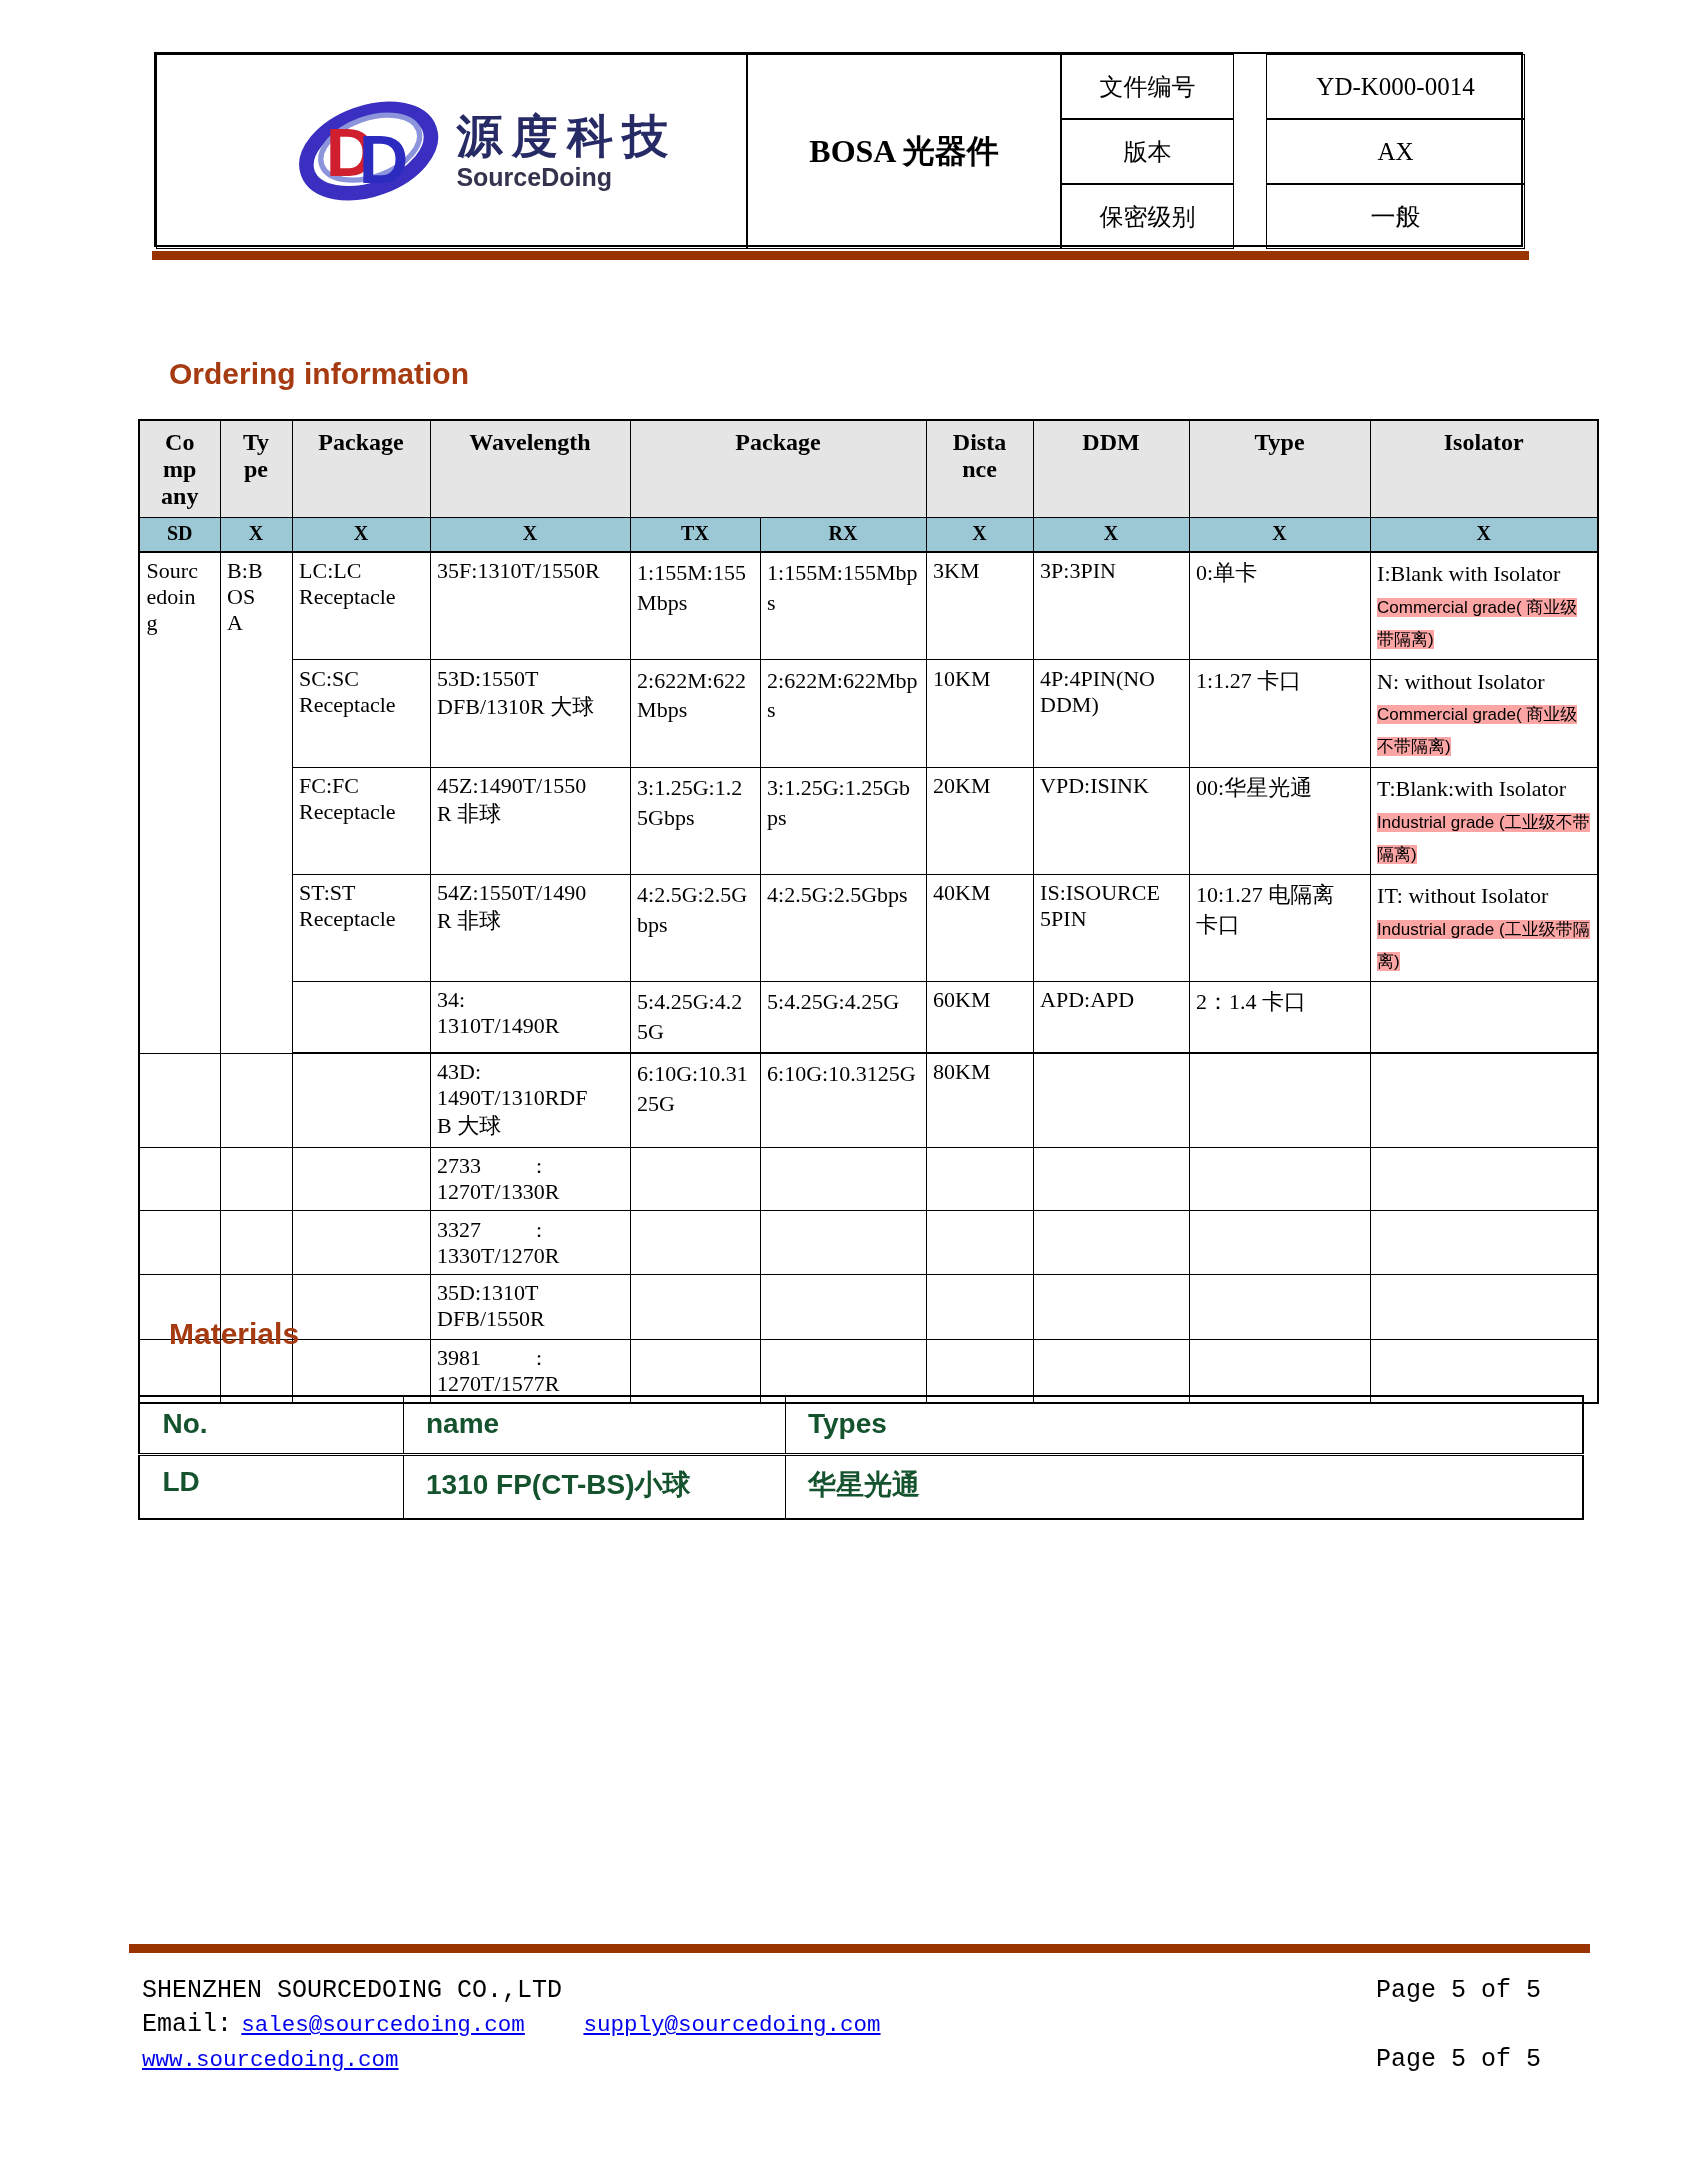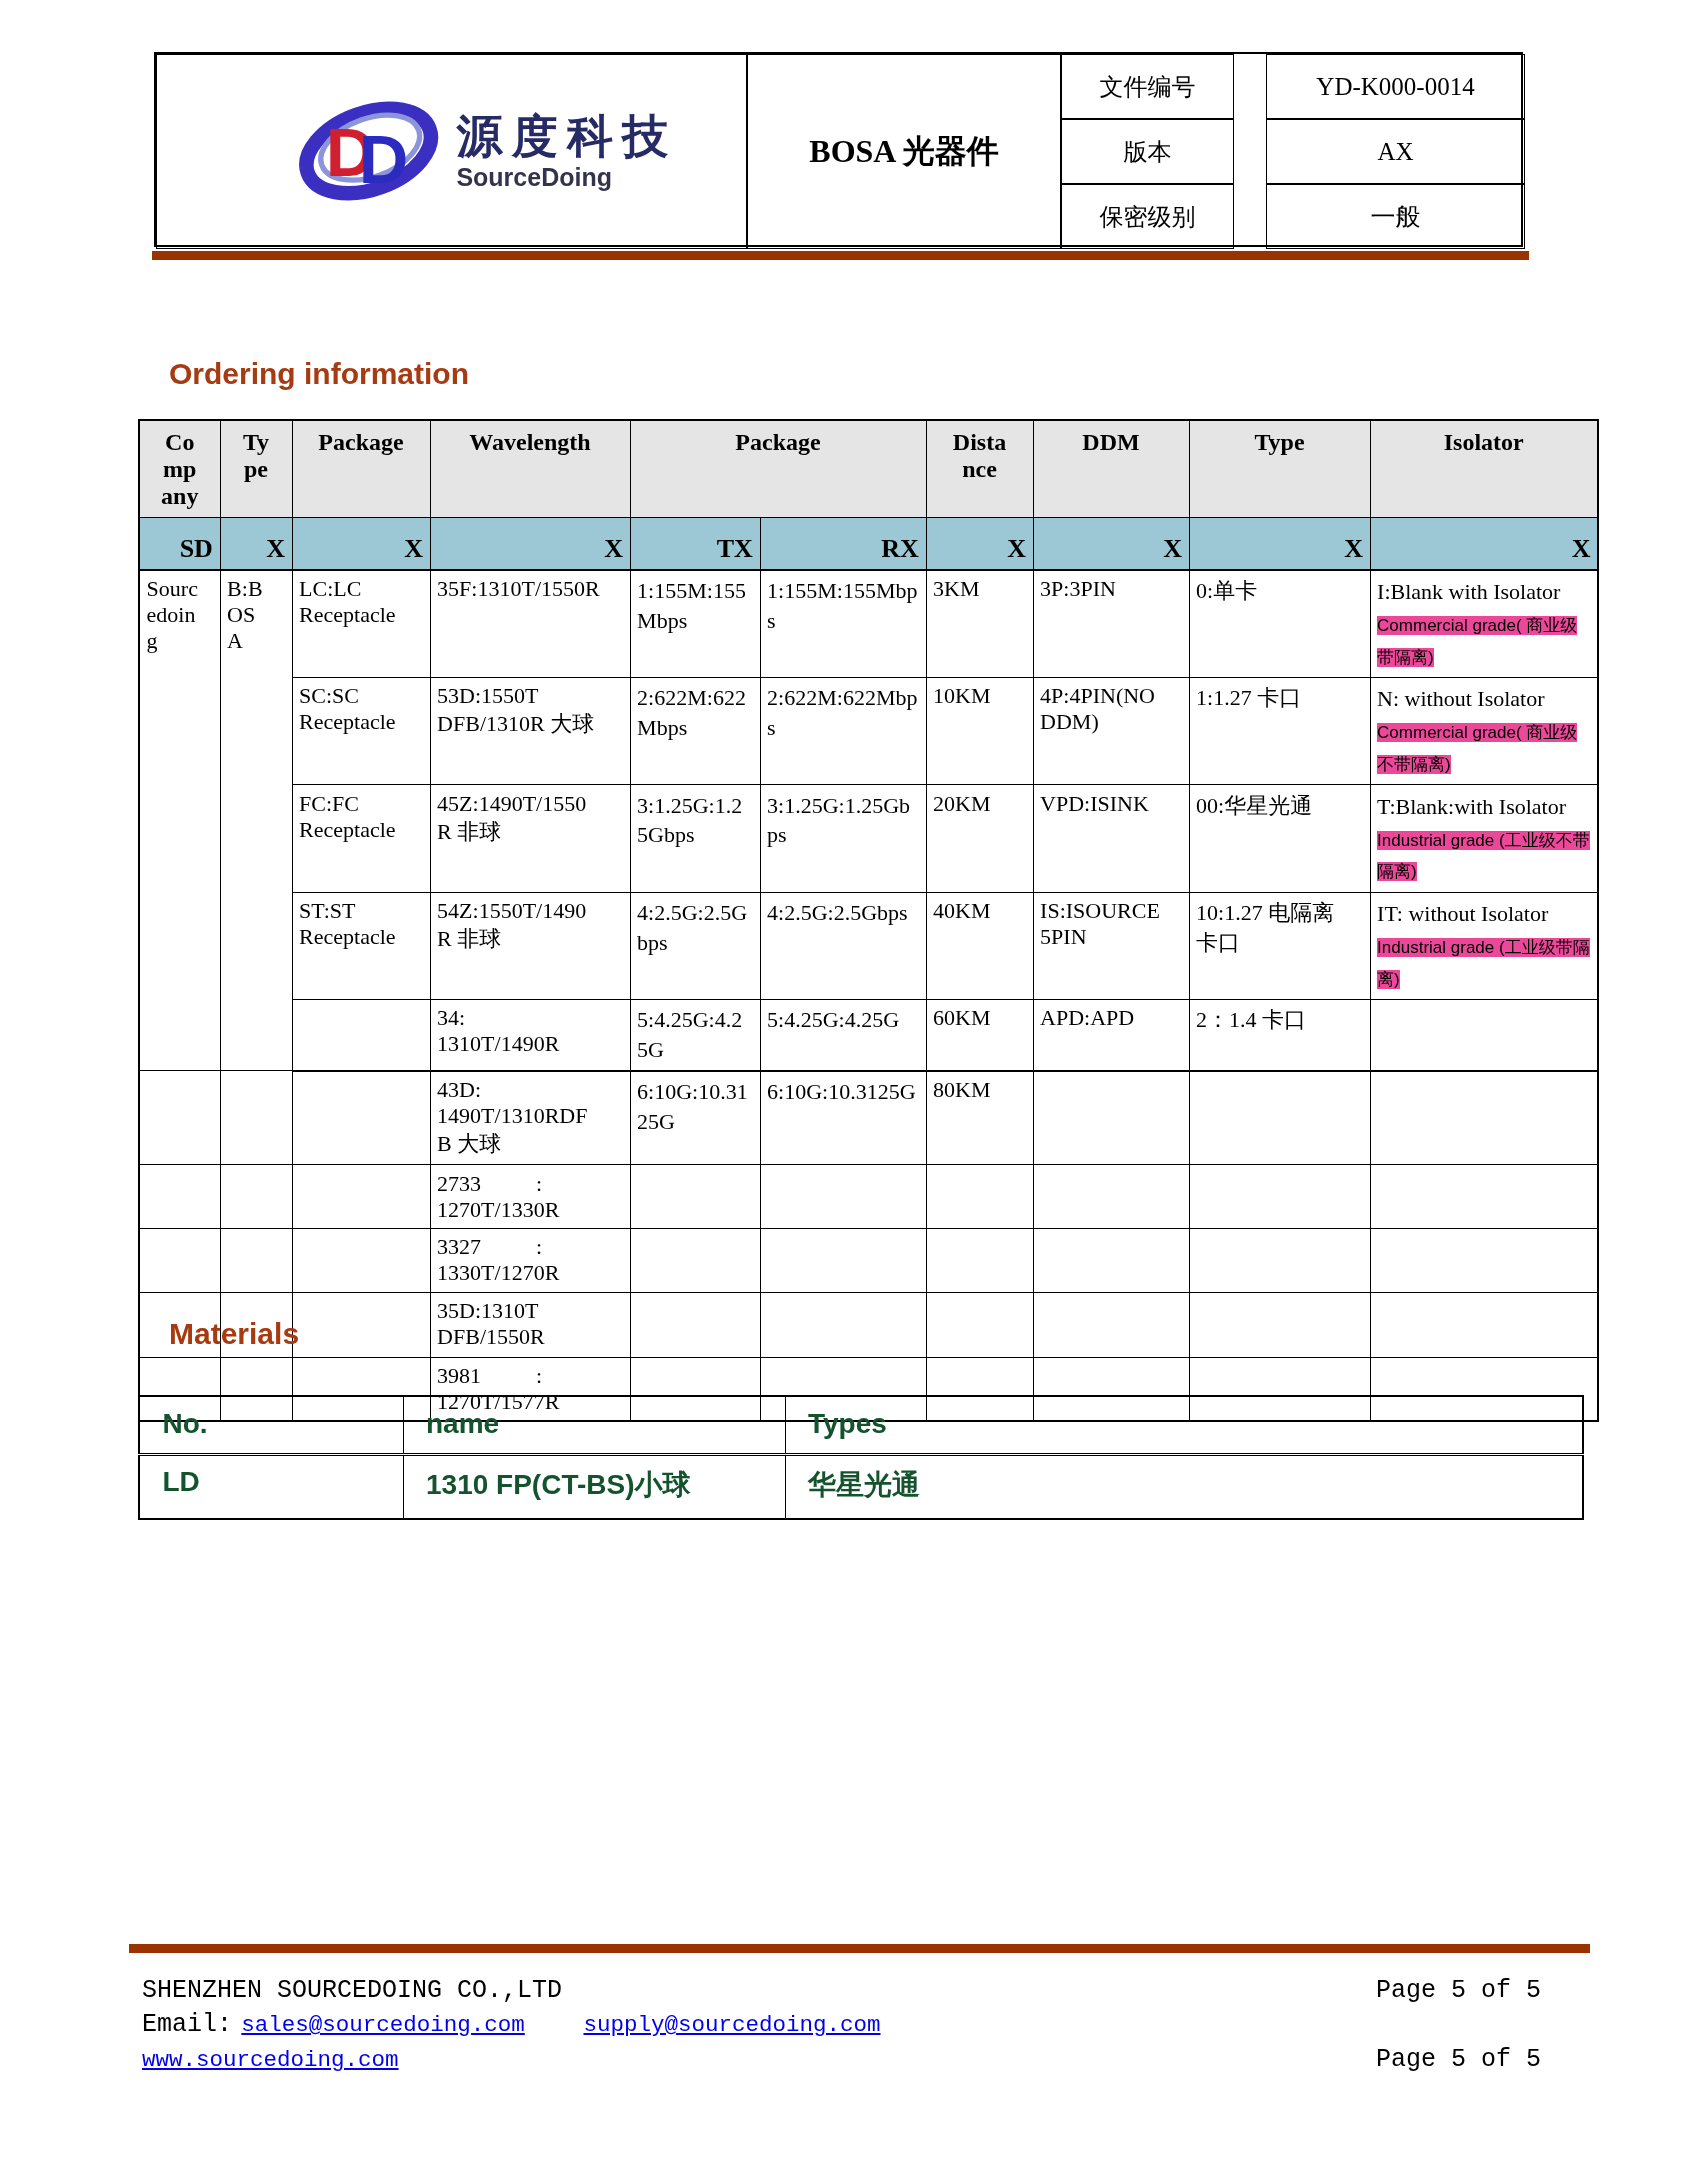--- a/index.html
+++ b/index.html
@@ -32,26 +32,26 @@
   #ordering-title{top:357px;}
   #materials-title{top:1317px;}
 
   
   table.order{position:absolute;left:138px;top:419px;border-collapse:collapse;table-layout:fixed;
               border:2.6px solid #000;}
   table.order td, table.order th{border:1.3px solid #000;vertical-align:top;box-sizing:border-box;
               padding:5.3px 6.6px;overflow:hidden;}
   table.order th{font-size:24px;font-weight:bold;text-align:center;padding-top:8px;}
   table.order tr.hdr th{background:#e5e5e5;}
-  table.order tr.xrow th{background:#9cc8d5;font-size:26px;padding-top:16px;text-align:right;}
+  table.order tr.xrow th{background:#9cc8d5;font-size:20px;padding-top:4px;}
   table.order tr.xrow th{border-bottom:2.6px solid #000;}
   table.order td{font-size:22px;text-align:left;}
   td.sm{font-size:18px;word-break:break-all;line-height:1.35;}
   td.iso{font-size:16.5px;line-height:1.45;border-radius:11px;}
-  .iso2{font-family:"Liberation Sans","DejaVu Sans",sans-serif;font-size:17px;background:#ec4899;}
+  .iso2{font-family:"Liberation Sans","DejaVu Sans",sans-serif;font-size:17px;background:#fca5a5;}
   tr.thickb td{border-bottom:2.6px solid #000;}
   .rH{height:97px}.rX{height:35px}
   .r0{height:86px}.r1{height:88px}.r2{height:84px}.r3{height:83px}.r4{height:59px}
   .r5{height:80px}.r6{height:59px}.r7{height:58px}.r8{height:65px}.r9{height:59px}
 
   
   table.materials{position:absolute;left:138px;top:1395px;border-collapse:collapse;table-layout:fixed;
                   border:2px solid #000;font-family:"Liberation Sans","DejaVu Sans",sans-serif;}
   table.materials th, table.materials td{border:1.3px solid #000;vertical-align:top;text-align:left;
                   padding:10.6px 0 0 22.5px;box-sizing:border-box;color:#14532d;font-weight:bold;font-size:28px;}

